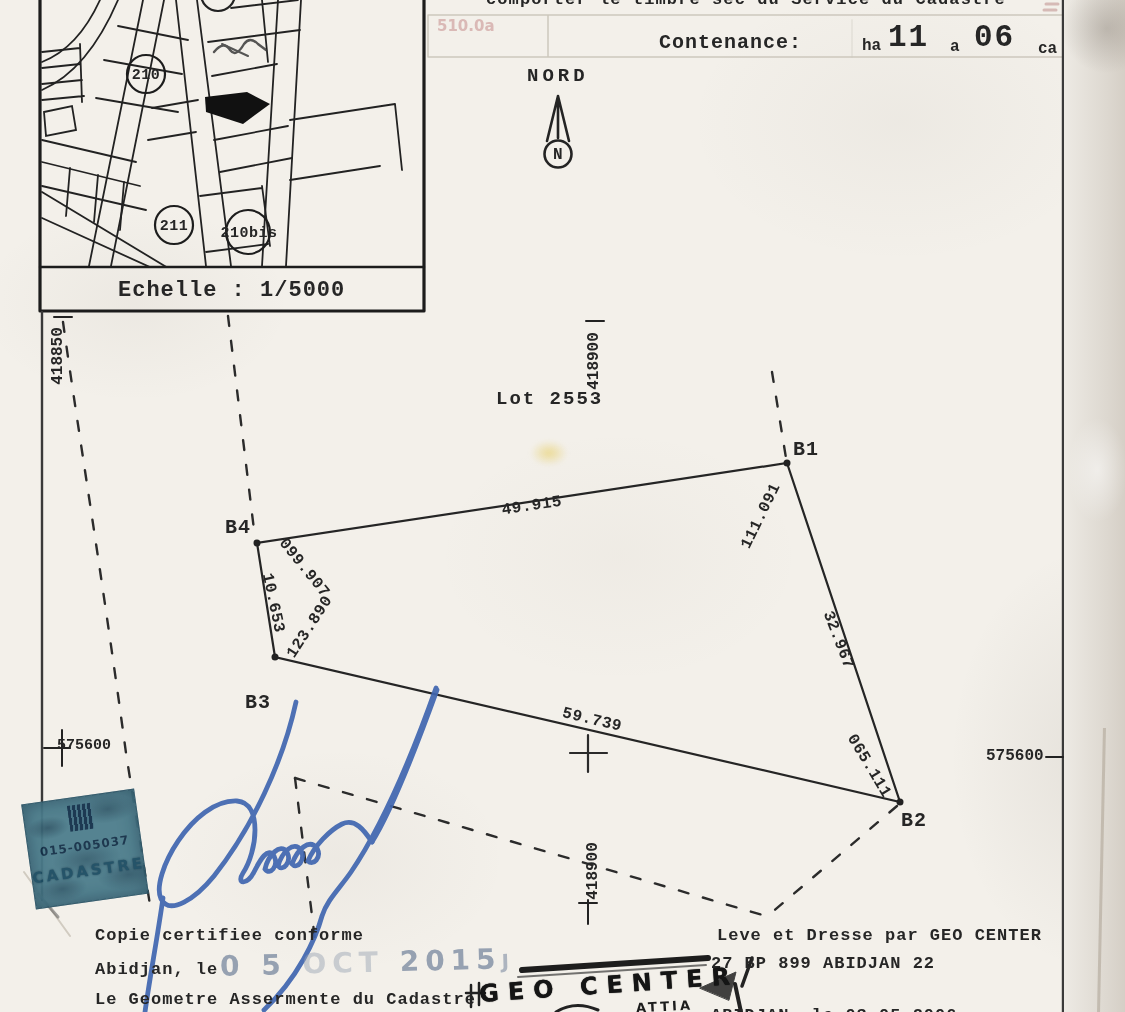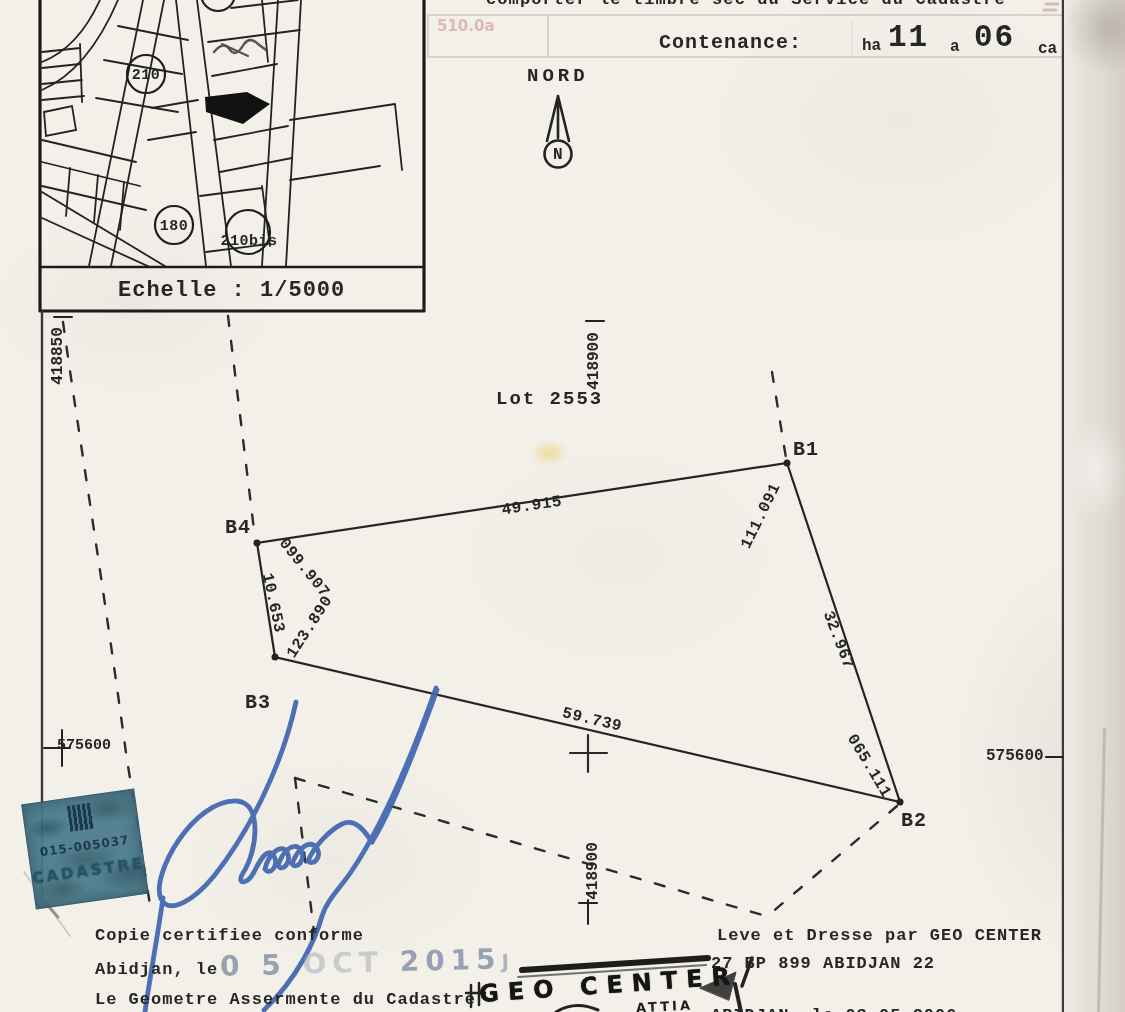--- a/index.html
+++ b/index.html
@@ -193,22 +193,22 @@
   <span class="abs ghost" style="left:437px;top:17px;font-size:15px;">510.0a</span>
 
   <span class="abs t" style="left:659px;top:31px;font-size:20px;letter-spacing:1px;">Contenance:</span>
   <span class="abs t" style="left:862px;top:37px;font-size:16px;">ha</span>
   <span class="abs t" style="left:888px;top:20px;font-size:31px;letter-spacing:2px;">11</span>
   <span class="abs t" style="left:950px;top:38px;font-size:16px;">a</span>
   <span class="abs t" style="left:974px;top:20px;font-size:31px;letter-spacing:2px;">06</span>
   <span class="abs t" style="left:1038px;top:40px;font-size:16px;">ca</span>
 
   <span class="meas" style="left:146px;top:75px;font-size:15px;">210</span>
-  <span class="meas" style="left:174px;top:226px;font-size:15px;">180</span>
-  <span class="meas" style="left:249px;top:233px;font-size:15px;margin-top:8px;">210bis</span>
+  <span class="meas" style="left:174px;top:226px;font-size:15px;">211</span>
+  <span class="meas" style="left:249px;top:233px;font-size:15px;">210bis</span>
   <span class="abs t" style="left:118px;top:278px;font-size:22px;letter-spacing:1px;">Echelle : 1/5000</span>
 
   <span class="abs t" style="left:527px;top:65px;font-size:19px;letter-spacing:4px;">NORD</span>
   <span class="meas" style="left:558px;top:155px;font-size:16px;">N</span>
 
   <span class="abs t" style="left:496px;top:388px;font-size:19px;letter-spacing:2px;">Lot 2553</span>
   <span class="ptlabel" style="left:793px;top:438px;">B1</span>
   <span class="ptlabel" style="left:901px;top:809px;">B2</span>
   <span class="ptlabel" style="left:245px;top:663px;margin-top:28px;">B3</span>
   <span class="ptlabel" style="left:225px;top:516px;">B4</span>

